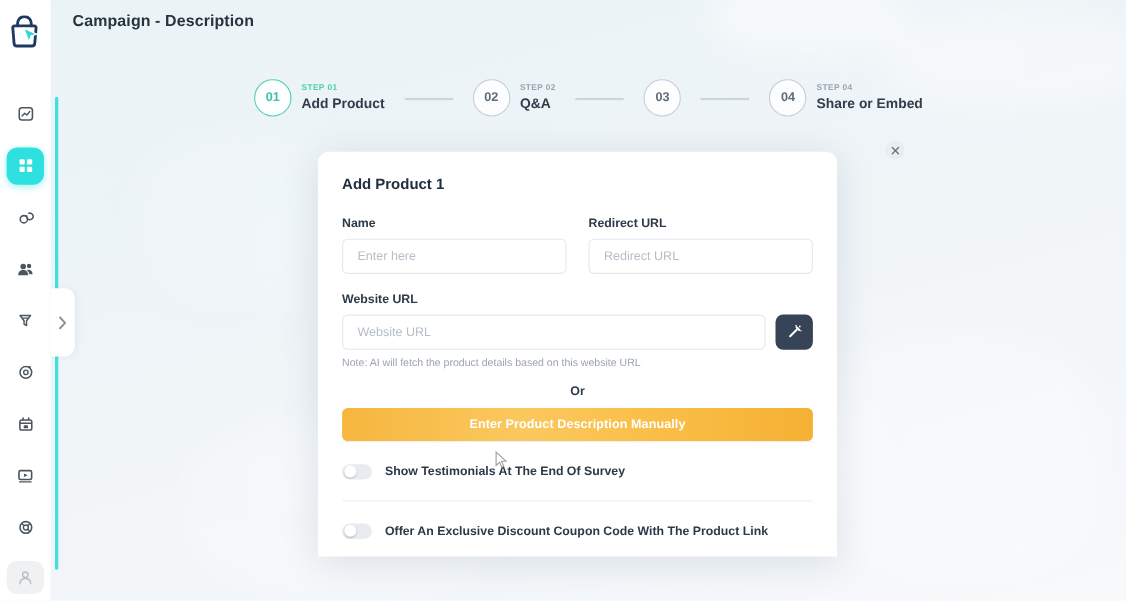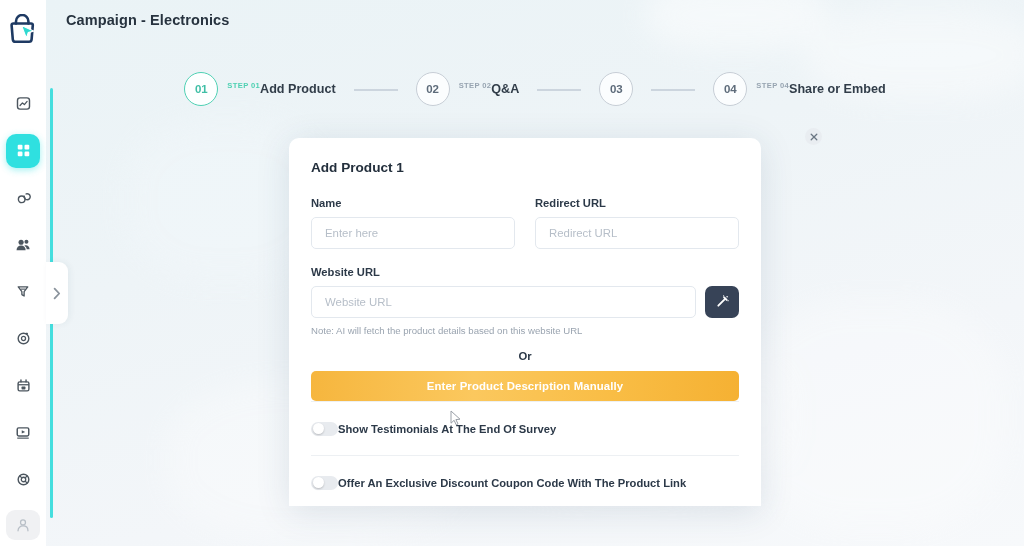--- a/index.html
+++ b/index.html
@@ -132,21 +132,21 @@
     font-size: 11.5px;
     font-weight: 600;
     color: #5d6b7a;
     flex: 0 0 34px;
   }
   .step.active .step-circle {
     border-color: #4fd1b4;
     color: #3fbfa6;
     background: #fdffff;
   }
-  .step-text { display: flex; flex-direction: row; line-height: 1.15; }
+  .step-text { display: flex; flex-direction: column; line-height: 1.15; }
   .step-kicker {
     font-size: 7.6px;
     font-weight: 700;
     letter-spacing: .35px;
     color: #97a4b1;
     text-transform: uppercase;
     margin-bottom: 2px;
   }
   .step.active .step-kicker { color: #4ed0b2; }
   .step-label {
@@ -250,20 +250,21 @@
     font-size: 11.4px;
     font-weight: 700;
     letter-spacing: .1px;
     cursor: pointer;
     font-family: "Liberation Sans", sans-serif;
   }
 
   .toggle-row {
     display: flex;
     align-items: center;
+    gap: 12px;
     height: 54px;
     border-top: 1px solid #edf0f3;
   }
   .toggle-row:first-of-type { margin-top: 20px; }
   .switch {
     width: 27px; height: 14px;
     border-radius: 8px;
     background: #e8ebef;
     position: relative;
     flex: 0 0 27px;
@@ -407,21 +408,21 @@
 
     <div class="bg-blur">
       <div class="blob b1"></div>
         <div class="blob b2"></div>
         <div class="blob b3"></div>
       <div class="blob b4"></div>
         <div class="blob b5"></div>
         <div class="blob b6"></div>
     </div>
 
-    <div class="page-title">Campaign - Electronics</div>
+    <div class="page-title">Campaign - Description</div>
 
     <div class="stepper">
 
       <div class="step active">
         <div class="step-circle">01</div>
         <div class="step-text">
           <span class="step-kicker">STEP 01</span>
           <span class="step-label">Add Product</span>
         </div>
       </div>

